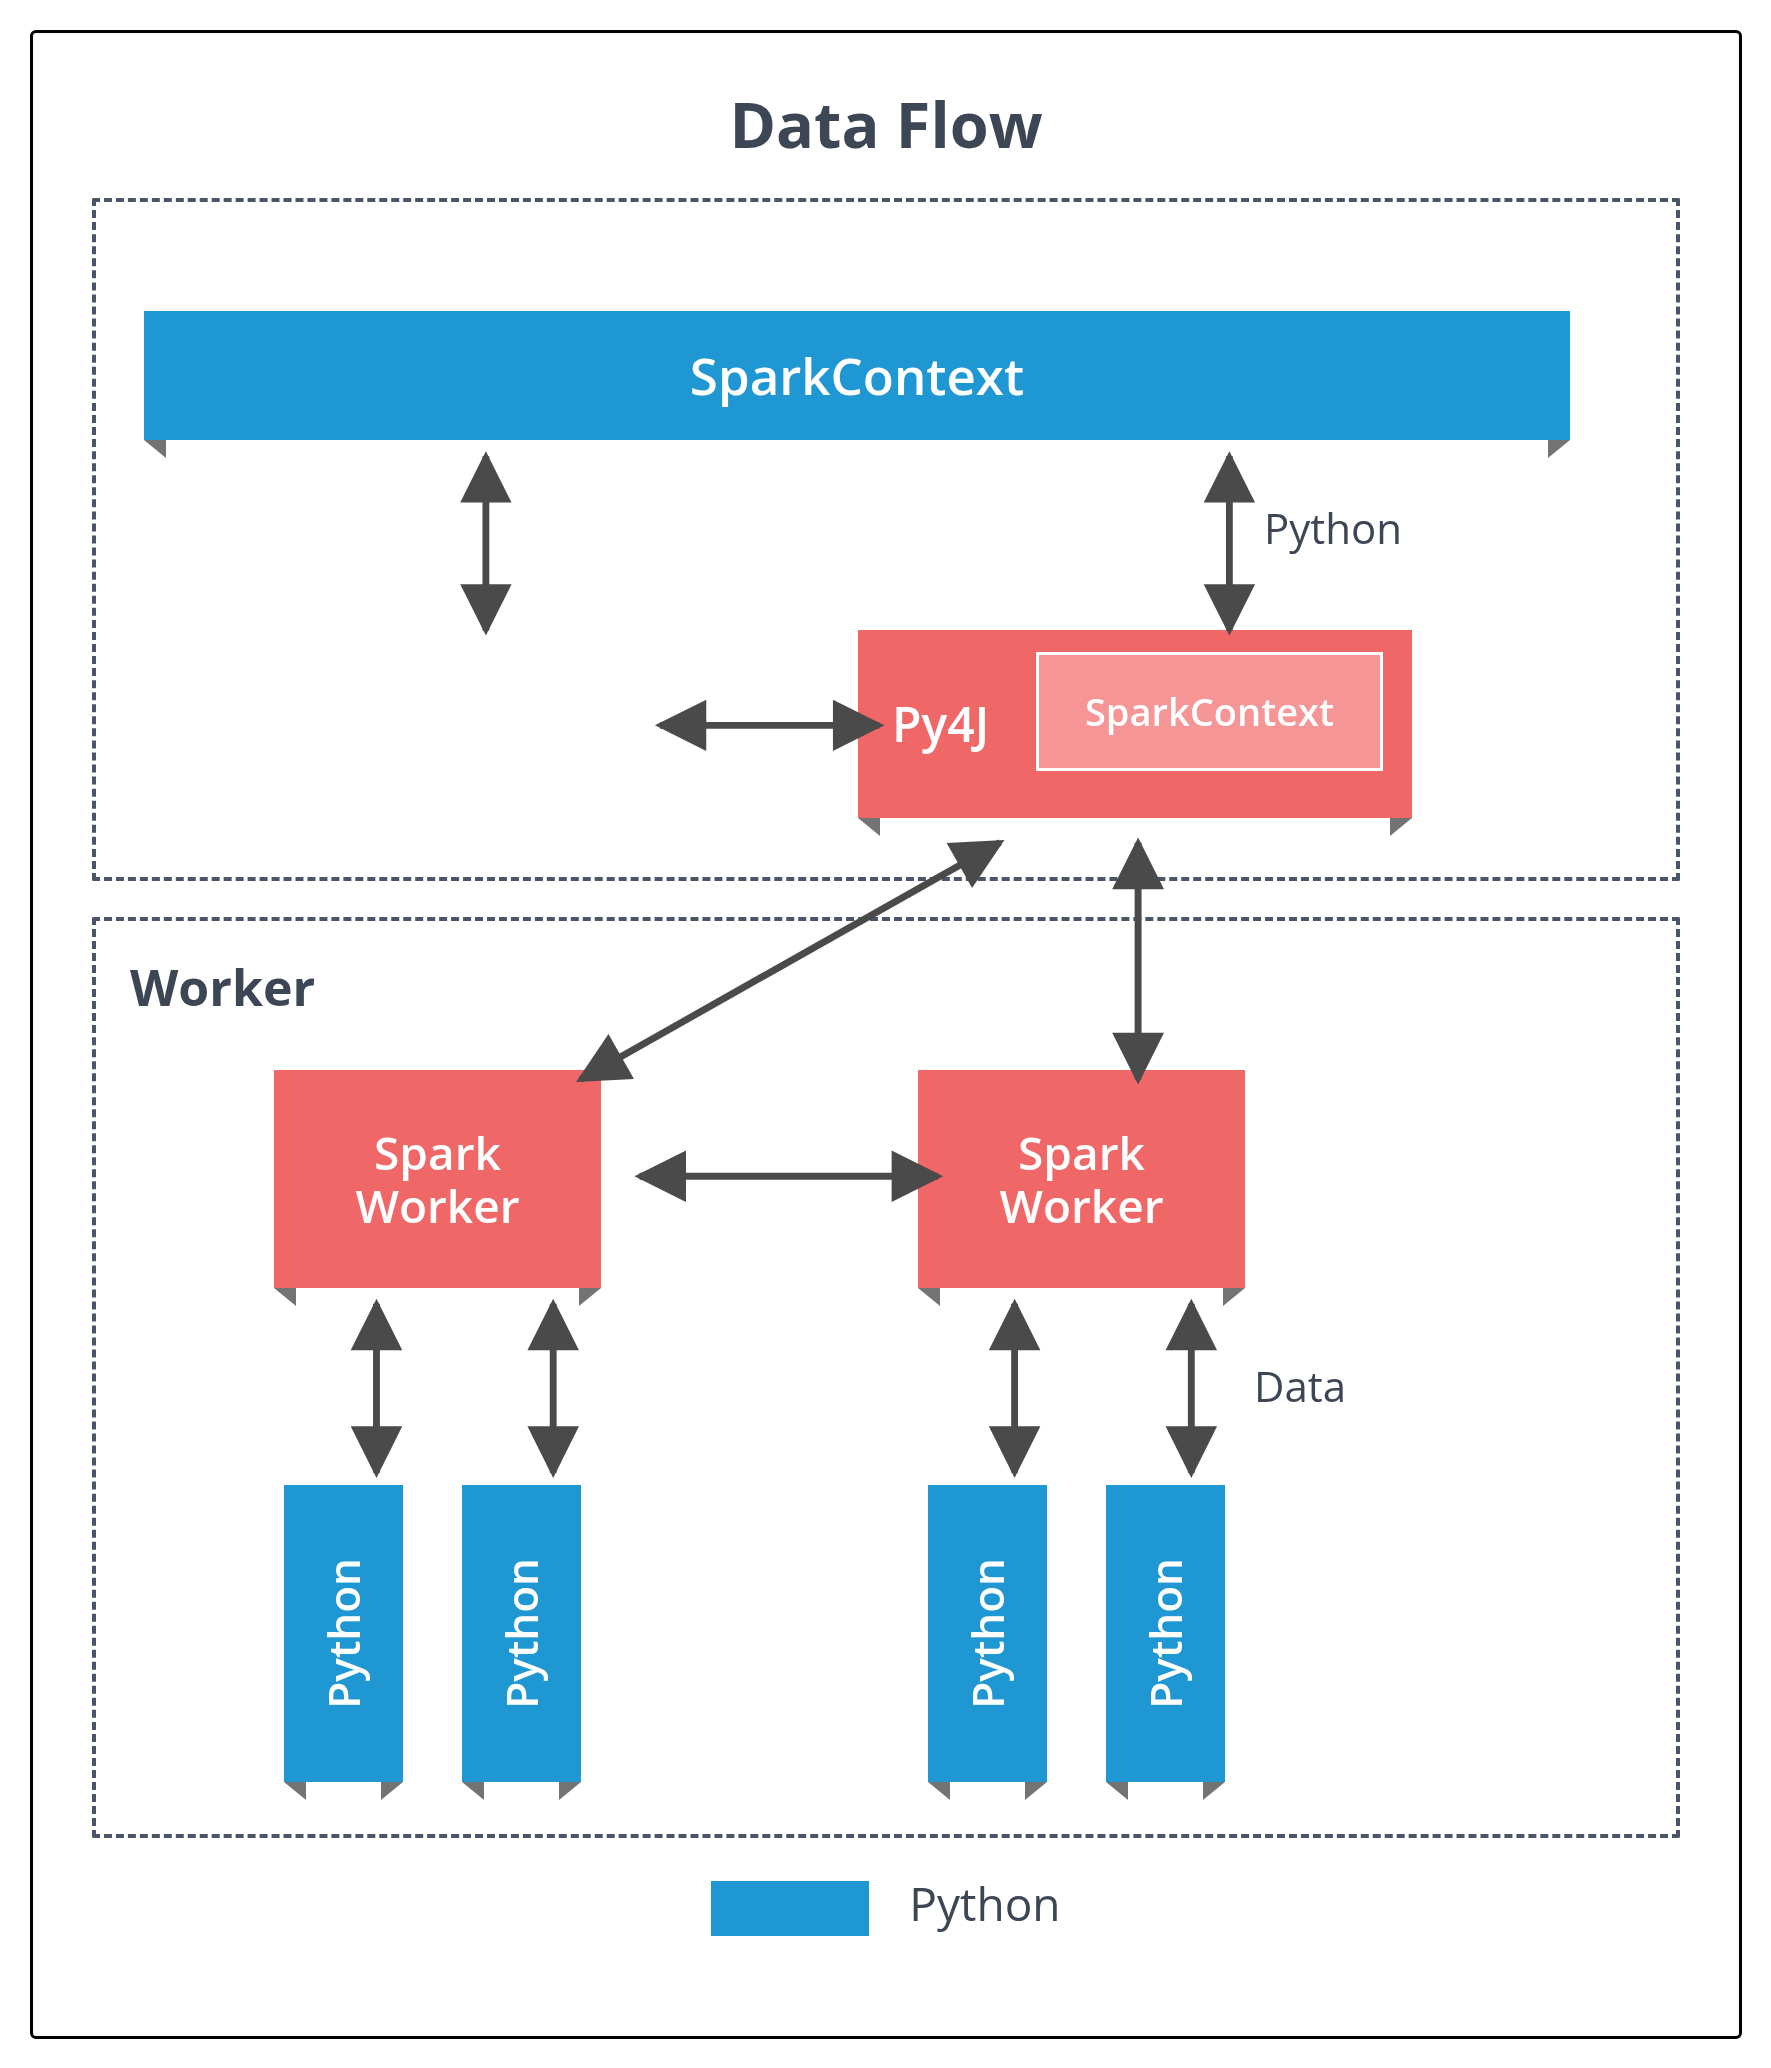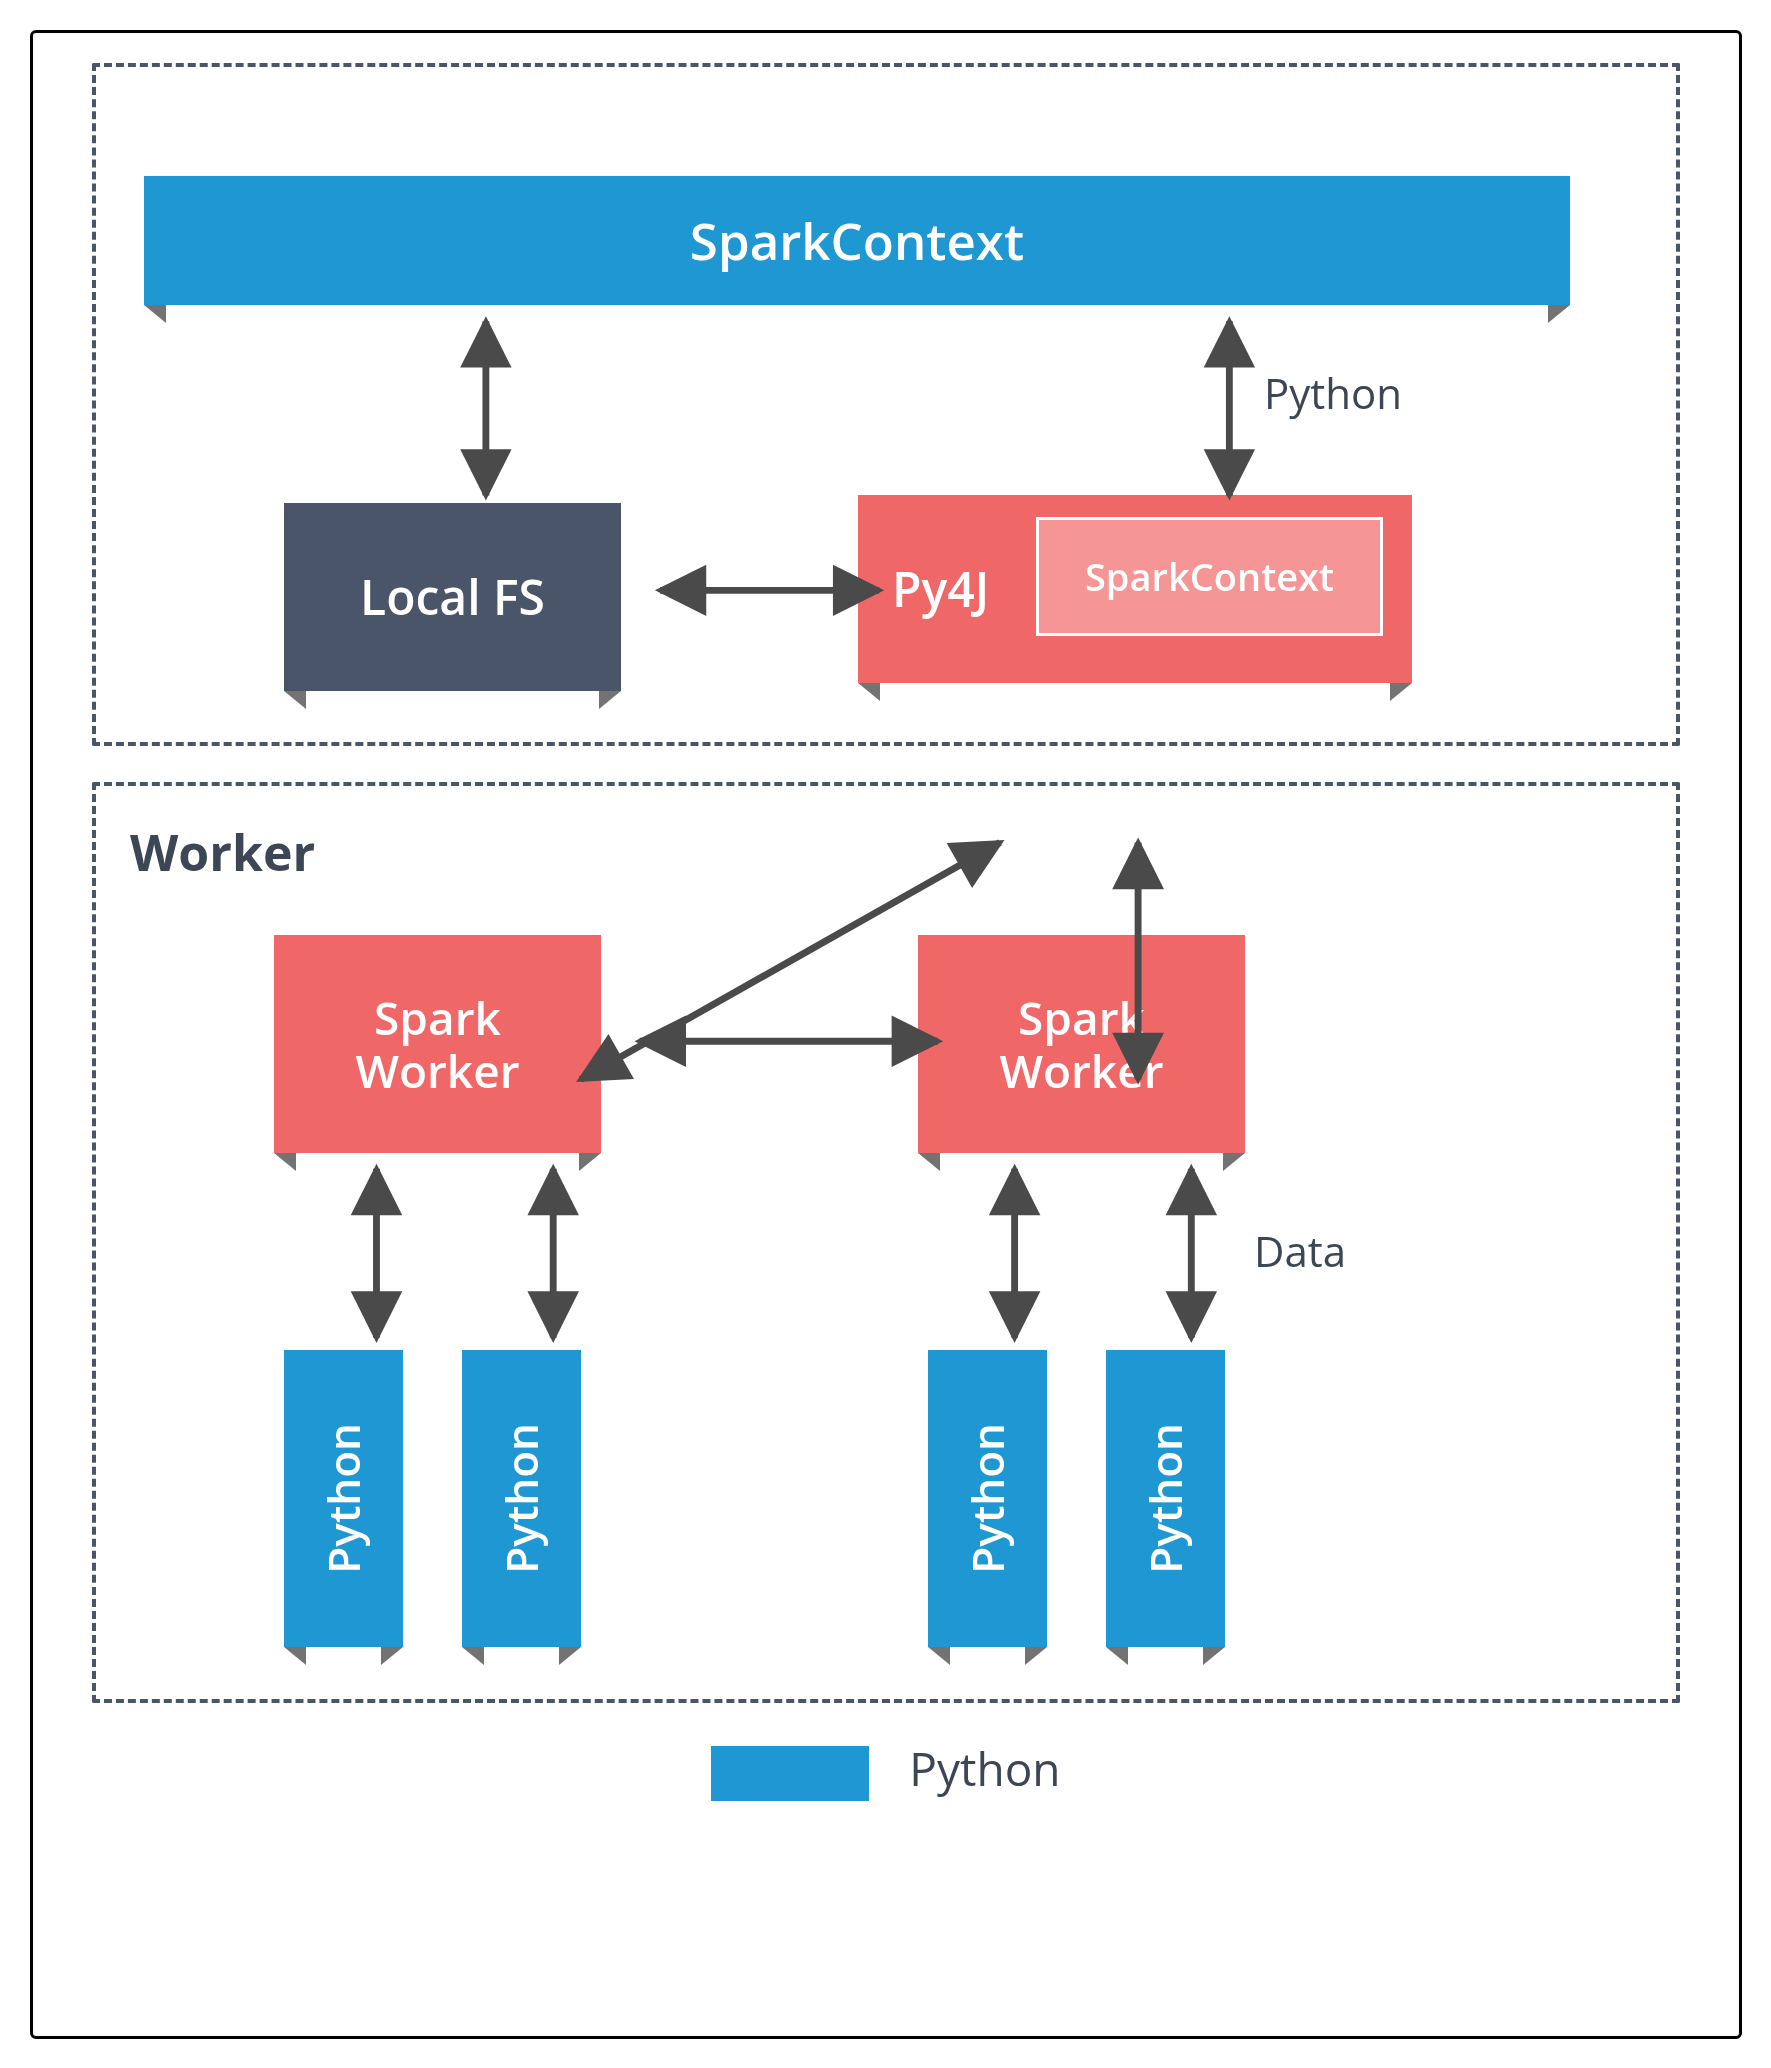--- a/index.html
+++ b/index.html
@@ -102,30 +102,28 @@
   .swatch {
     display:inline-block; width:158px; height:55px; vertical-align:middle;
     margin-right:28px;
   }
   .swatch.blue{background:var(--blue);} .swatch.red{background:var(--red);}
 </style>
 </head>
 <body>
 
 <div class="frame">
+  <div class="title">Data Flow</div>
 
   <div class="zone local">
 
     <div class="node blue" style="left:48px; top:109px; width:1426px; height:129px; font-size:51px;">
       <span>SparkContext</span>
     </div>
 
-    <div class="node slate" style="left:188px; top:436px; width:337px; height:188px; font-size:48px;">
-      <span>Local FS</span>
-    </div>
 
     <div class="node red" style="left:762px; top:428px; width:554px; height:188px; font-size:48px; justify-content:flex-start; padding-left:34px;">
       <span>Py4J</span>
       <div class="node inner" style="left:178px; top:22px; width:347px; height:119px; font-size:38px; justify-content:center;">
         <span>SparkContext</span>
       </div>
     </div>
 
     <span class="arrow-label" style="left:1168px; top:297px;">Python</span>
 

